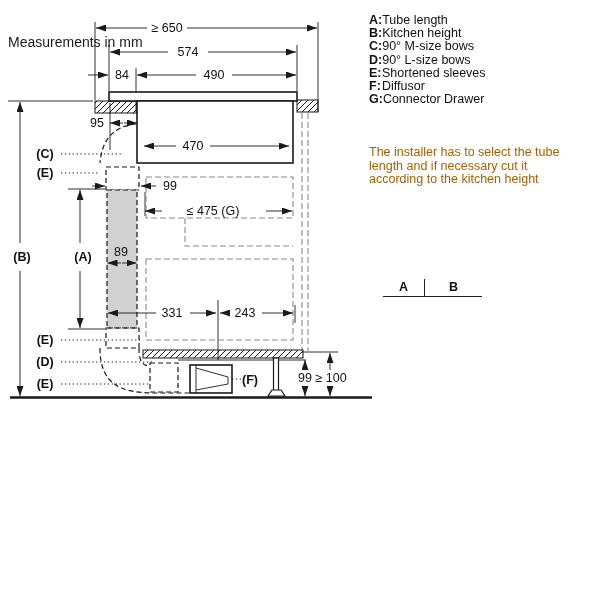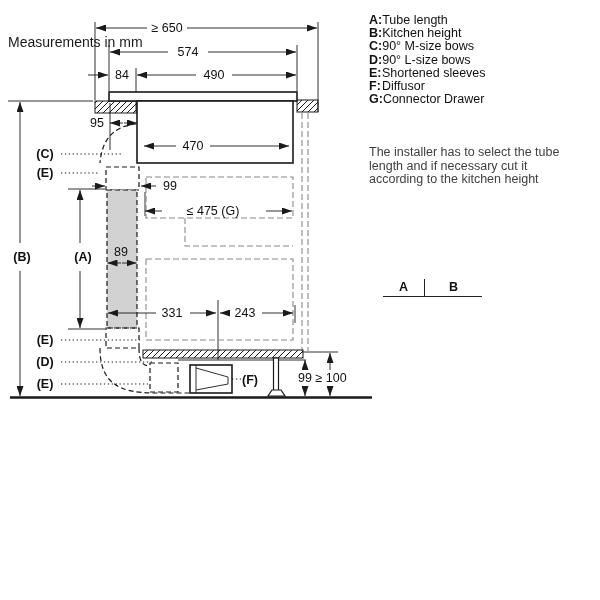--- a/index.html
+++ b/index.html
@@ -3,21 +3,21 @@
 <meta charset="utf-8">
 <style>
   html,body{margin:0;padding:0;background:#fff;}
   .stage{position:relative;width:600px;height:600px;background:#ffffff;overflow:hidden;
          font-family:"Liberation Sans",sans-serif;color:#111;}
   .stage svg{position:absolute;left:0;top:0;}
   .title{position:absolute;left:8px;top:6px;font-size:14px;color:#1a1a1a;margin-top:28px;}
   .legend{position:absolute;left:369px;top:14px;font-size:12.5px;line-height:13.2px;color:#111;}
   .legend .row{display:flex;}
   .legend .key{font-weight:bold;min-width:13px;}
-  .note{position:absolute;left:369px;top:146px;width:208px;font-size:12.5px;line-height:13.5px;color:#404040;}
+  .note{position:absolute;left:369px;top:146px;width:208px;font-size:12.5px;line-height:13.5px;color:#a16207;}
   .tablebox{position:absolute;left:383px;top:279px;font-size:12.5px;color:#111;}
   table.ab{border-collapse:collapse;}
   table.ab th,table.ab td{padding:1px 0 2px 0;text-align:center;}
   table.ab th{font-weight:bold;}
   .colA{width:41px;border-right:1px solid #222;}
   .colB{width:57px;}
   tr.hrow th{border-bottom:1px solid #222;}
   tr.r1 td{border-bottom:1px solid #222;}
   text{font-family:"Liberation Sans",sans-serif;font-size:12.5px;fill:#111;}
   text.b{font-weight:bold;}

